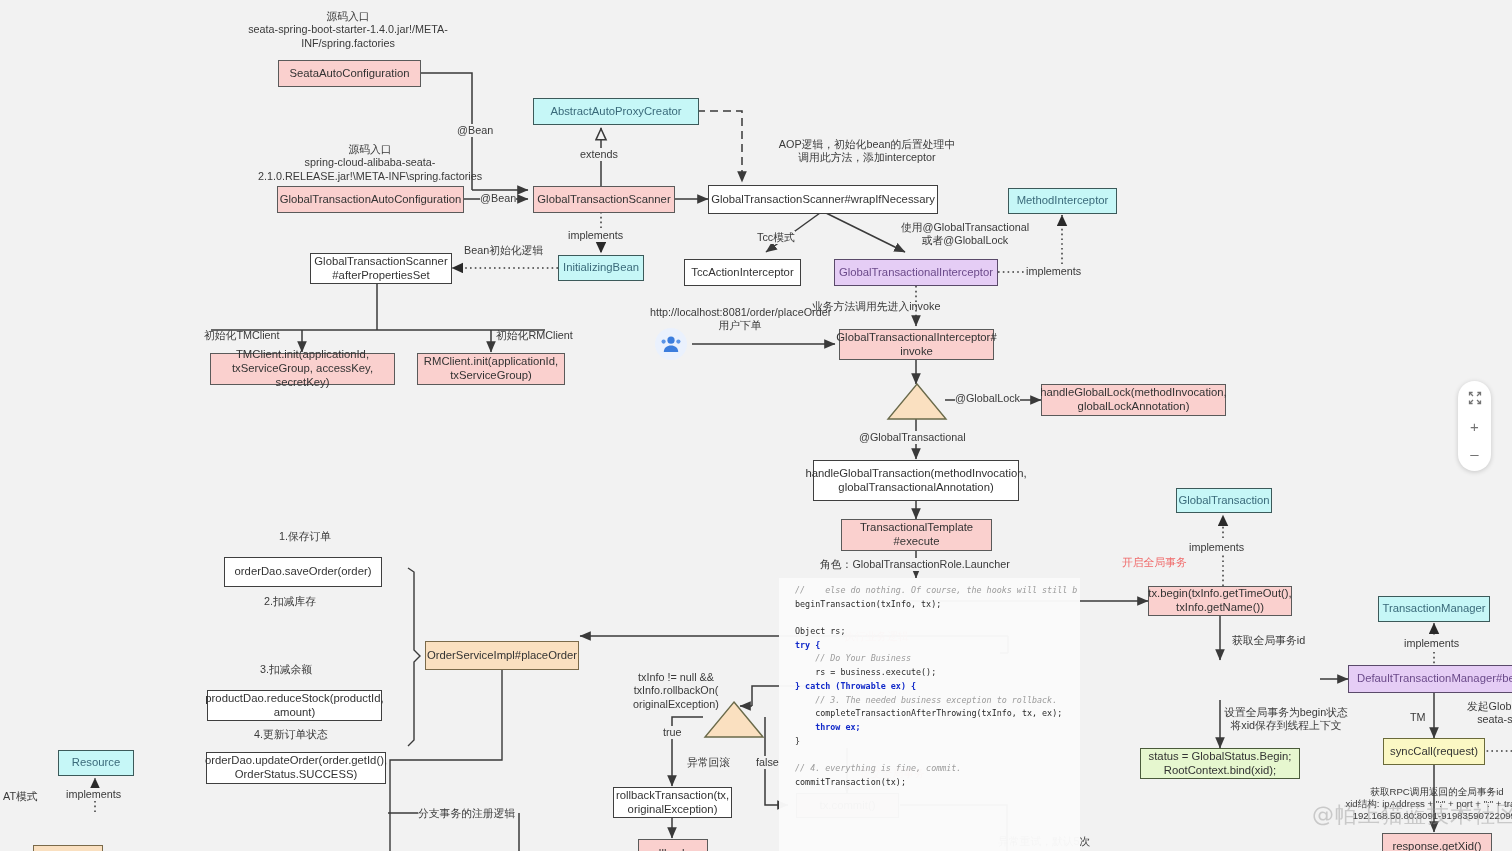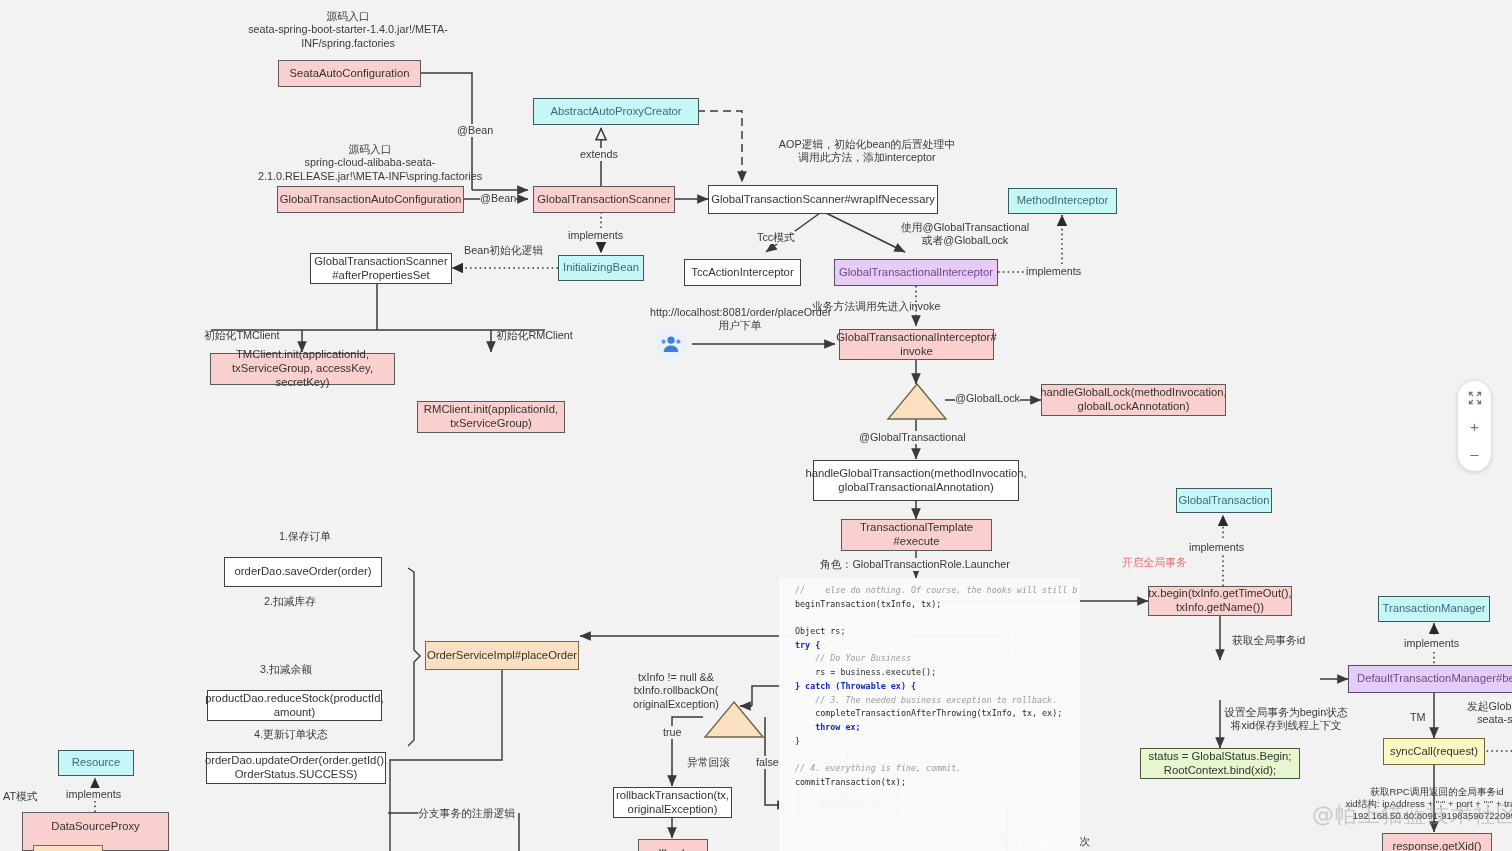--- a/index.html
+++ b/index.html
@@ -279,21 +279,21 @@
   </div>
 
   <div class="node n-purple" style="left:834px;top:259px;width:164px;height:27px;">
     <span>GlobalTransactionalInterceptor</span>
   </div>
 
   <div class="node n-pink" style="left:210px;top:353px;width:185px;height:32px;">
     <span>TMClient.init(applicationId, txServiceGroup, accessKey, secretKey)</span>
   </div>
 
-  <div class="node n-pink" style="left:417px;top:353px;width:148px;height:32px;margin-top:48px;">
+  <div class="node n-pink" style="left:417px;top:353px;width:148px;height:32px;">
     <span>RMClient.init(applicationId, txServiceGroup)</span>
   </div>
 
   <div class="node n-pink" style="left:839px;top:329px;width:155px;height:31px;white-space:pre-line;">
     <span style="white-space: pre-line;">GlobalTransactionalInterceptor#
 invoke</span>
   </div>
 
   <div class="node n-pink" style="left:1041px;top:384px;width:185px;height:32px;">
     <span>handleGlobalLock(methodInvocation, globalLockAnnotation)</span>
@@ -368,23 +368,20 @@
   </div>
 
   <div class="node n-pink" style="left:1382px;top:833px;width:110px;height:28px;">
     <span>response.getXid()</span>
   </div>
 
   <div class="node n-cyan" style="left:58px;top:750px;width:76px;height:26px;">
     <span>Resource</span>
   </div>
 
-  <div class="node n-pink" style="left:22px;top:812px;width:147px;height:39px;align-items:flex-start;padding-top:7px;">
-    <span>DataSourceProxy</span>
-  </div>
   <div class="node n-orange" style="left:33px;top:845px;width:70px;height:22px;font-size:10px;">
     <span></span>
   </div>
 
   <div class="lbl lbl-plain-bg" style="left:457px;top:124px;">@Bean</div>
   <div class="lbl lbl-plain-bg" style="left:480px;top:192px;">@Bean</div>
   <div class="lbl lbl-plain-bg" style="left:580px;top:148px;">extends</div>
   <div class="lbl lbl-plain-bg" style="left:568px;top:229px;">implements</div>
   <div class="lbl lbl-plain-bg" style="left:1026px;top:265px;">implements</div>
   <div class="lbl lbl-plain-bg" style="left:464px;top:244px;">Bean初始化逻辑</div>

